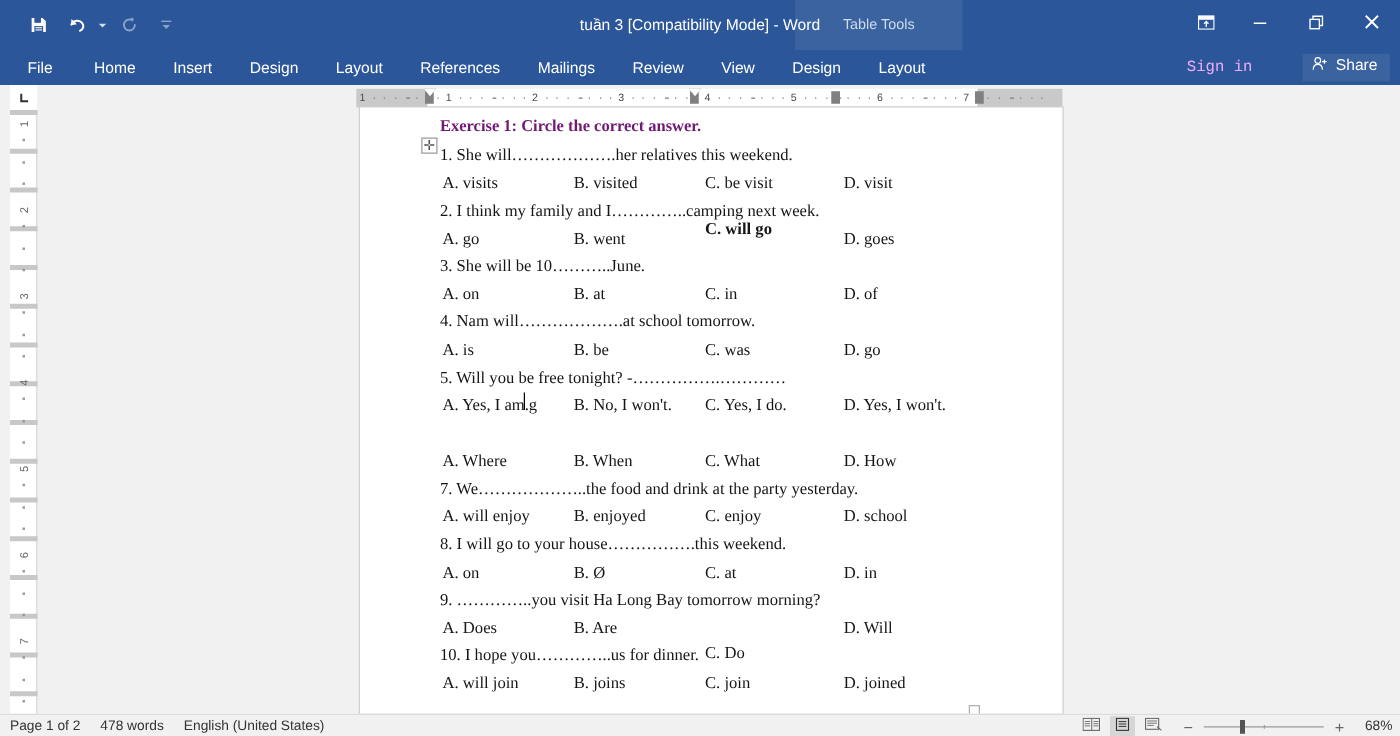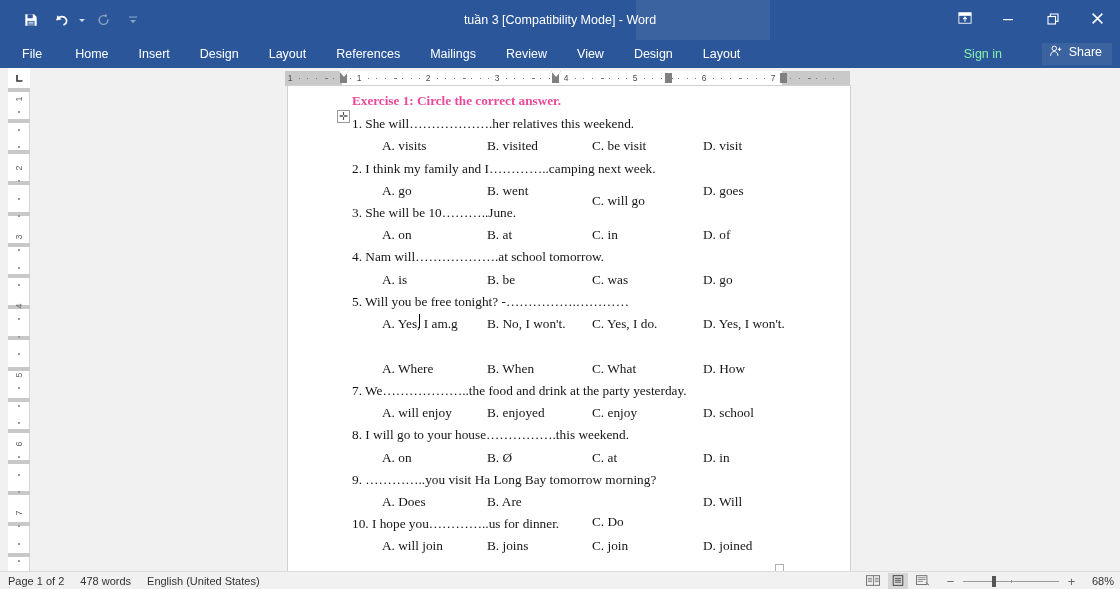--- a/index.html
+++ b/index.html
@@ -89,21 +89,21 @@
   .tellme {
     position: absolute; left: 778px; top: 0;
     height: 28px; display: flex; align-items: center;
     color: #b9cbe4; font-size: 12.5px;
     font-style: italic;
   }
   .bulb { margin-right: 7px; display: flex; align-items: center; }
   .signin {
     position: absolute; right: 118px; top: 0;
     height: 28px; line-height: 28px;
-    color: #86efac; font-size: 12.5px;
+    color: #f0abfc; font-size: 12.5px; font-family: Liberation Mono, monospace;
   }
   .share {
     position: absolute; right: 8px; top: 3px;
     height: 22px;
     background: #3a639f;
     display: flex; align-items: center;
     padding: 0 10px 4px 7px; gap: 6px;
     color: #ffffff; font-size: 12.5px;
   }
 
@@ -198,32 +198,31 @@
   .doc-body {
     position: absolute; left: 0; top: 0;
     width: 562px; height: 485px;
     font-family: "Liberation Serif", serif;
     font-size: 13.3px;
     color: #151515;
   }
   .heading {
     position: absolute; left: 64px;
     font-weight: bold;
-    color: #ec4899;
+    color: #701a75;
     white-space: nowrap;
     font-size: 13.2px;
   }
   .q-line {
     position: absolute; left: 64px;
     white-space: nowrap;
   }
   .opt {
     position: absolute;
     white-space: nowrap;
-    margin-left: 28px;
   }
   .tbl-handle {
     position: absolute; left: 49px; top: 24px;
     width: 13px; height: 13px;
     border: 1px solid #9a9a9a;
     background: #ffffff;
     color: #555; font-size: 11px;
     line-height: 11px; text-align: center;
     font-family: "DejaVu Sans", sans-serif;
   }
@@ -326,20 +325,21 @@
         <svg width="12" height="12" viewBox="0 0 12 12">
           <rect x="2" y="2.5" width="8" height="1.1" fill="#fff"></rect>
           <path d="M3 6 L9 6 L6 9.2 Z" fill="#fff"></path>
         </svg>
       </span>
     </div>
   </div>
 
   <div class="contextual-group"></div>
   <div class="doc-title">tuần 3 [Compatibility Mode] - Word</div>
+  <div class="contextual-label">Table Tools</div>
 
   <div class="wincontrols">
     <div class="win-btn ribbon-opt">
       <span>
         <svg width="14" height="14" viewBox="0 0 16 16">
           <rect x="1" y="2" width="14" height="12" stroke="#fff" stroke-width="1" fill="none"></rect>
           <rect x="1" y="2" width="14" height="3.5" fill="#fff"></rect>
           <path d="M8 12.2 L8 7.2 M6 9.2 L8 7 L10 9.2" stroke="#fff" stroke-width="1.2" fill="none"></path>
         </svg>
       </span>
@@ -543,21 +543,21 @@
 
       <div class="q-line" style="top:30px;">1. She will……………….her relatives this weekend.</div>
       <div class="opt" style="top:52px;left:66px;">A. visits</div>
       <div class="opt" style="top:52px;left:171px;">B. visited</div>
       <div class="opt" style="top:52px;left:276px;">C. be visit</div>
       <div class="opt" style="top:52px;left:387px;">D. visit</div>
 
       <div class="q-line" style="top:75px;">2. I think my family and I…………..camping next week.</div>
       <div class="opt" style="top:97px;left:66px;">A. go</div>
       <div class="opt" style="top:97px;left:171px;">B. went</div>
-      <div class="opt" style="top:107px;left:276px;">C. will go</div>
+      <div class="opt" style="top:89px;left:276px;font-weight:bold;">C. will go</div>
       <div class="opt" style="top:97px;left:387px;">D. goes</div>
 
       <div class="q-line" style="top:119px;">3. She will be 10………..June.</div>
       <div class="opt" style="top:141px;left:66px;">A. on</div>
       <div class="opt" style="top:141px;left:171px;">B. at</div>
       <div class="opt" style="top:141px;left:276px;">C. in</div>
       <div class="opt" style="top:141px;left:387px;">D. of</div>
 
       <div class="q-line" style="top:163px;">4. Nam will……………….at school tomorrow.</div>
       <div class="opt" style="top:186px;left:66px;">A. is</div>

